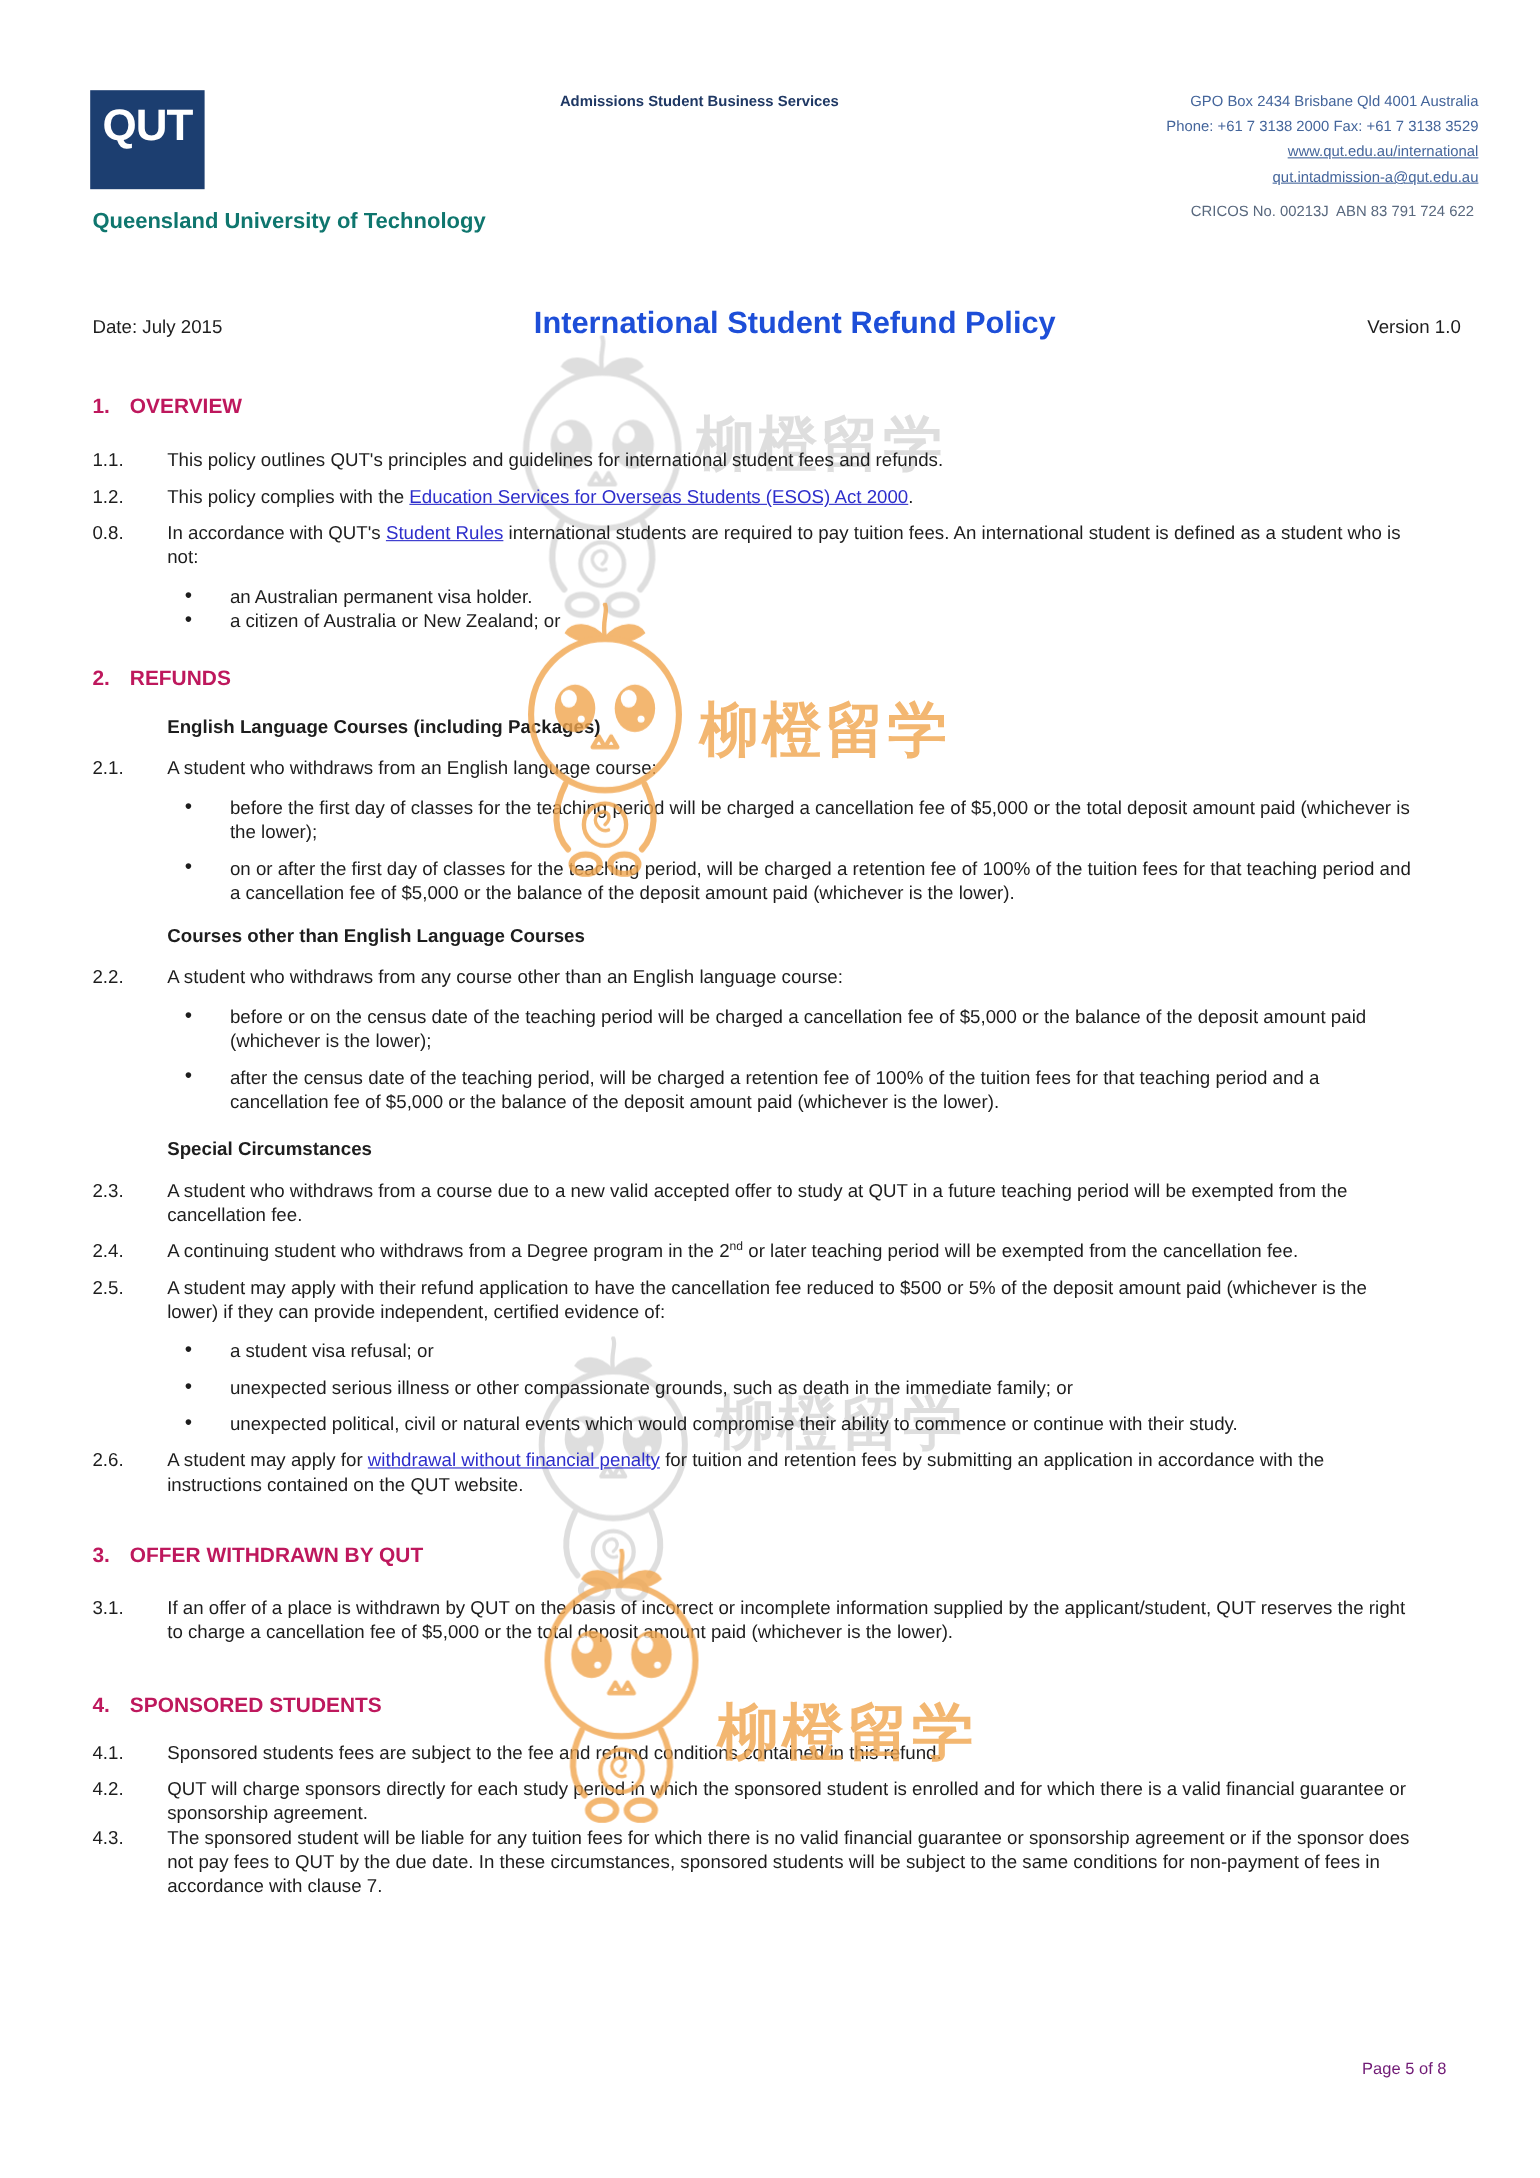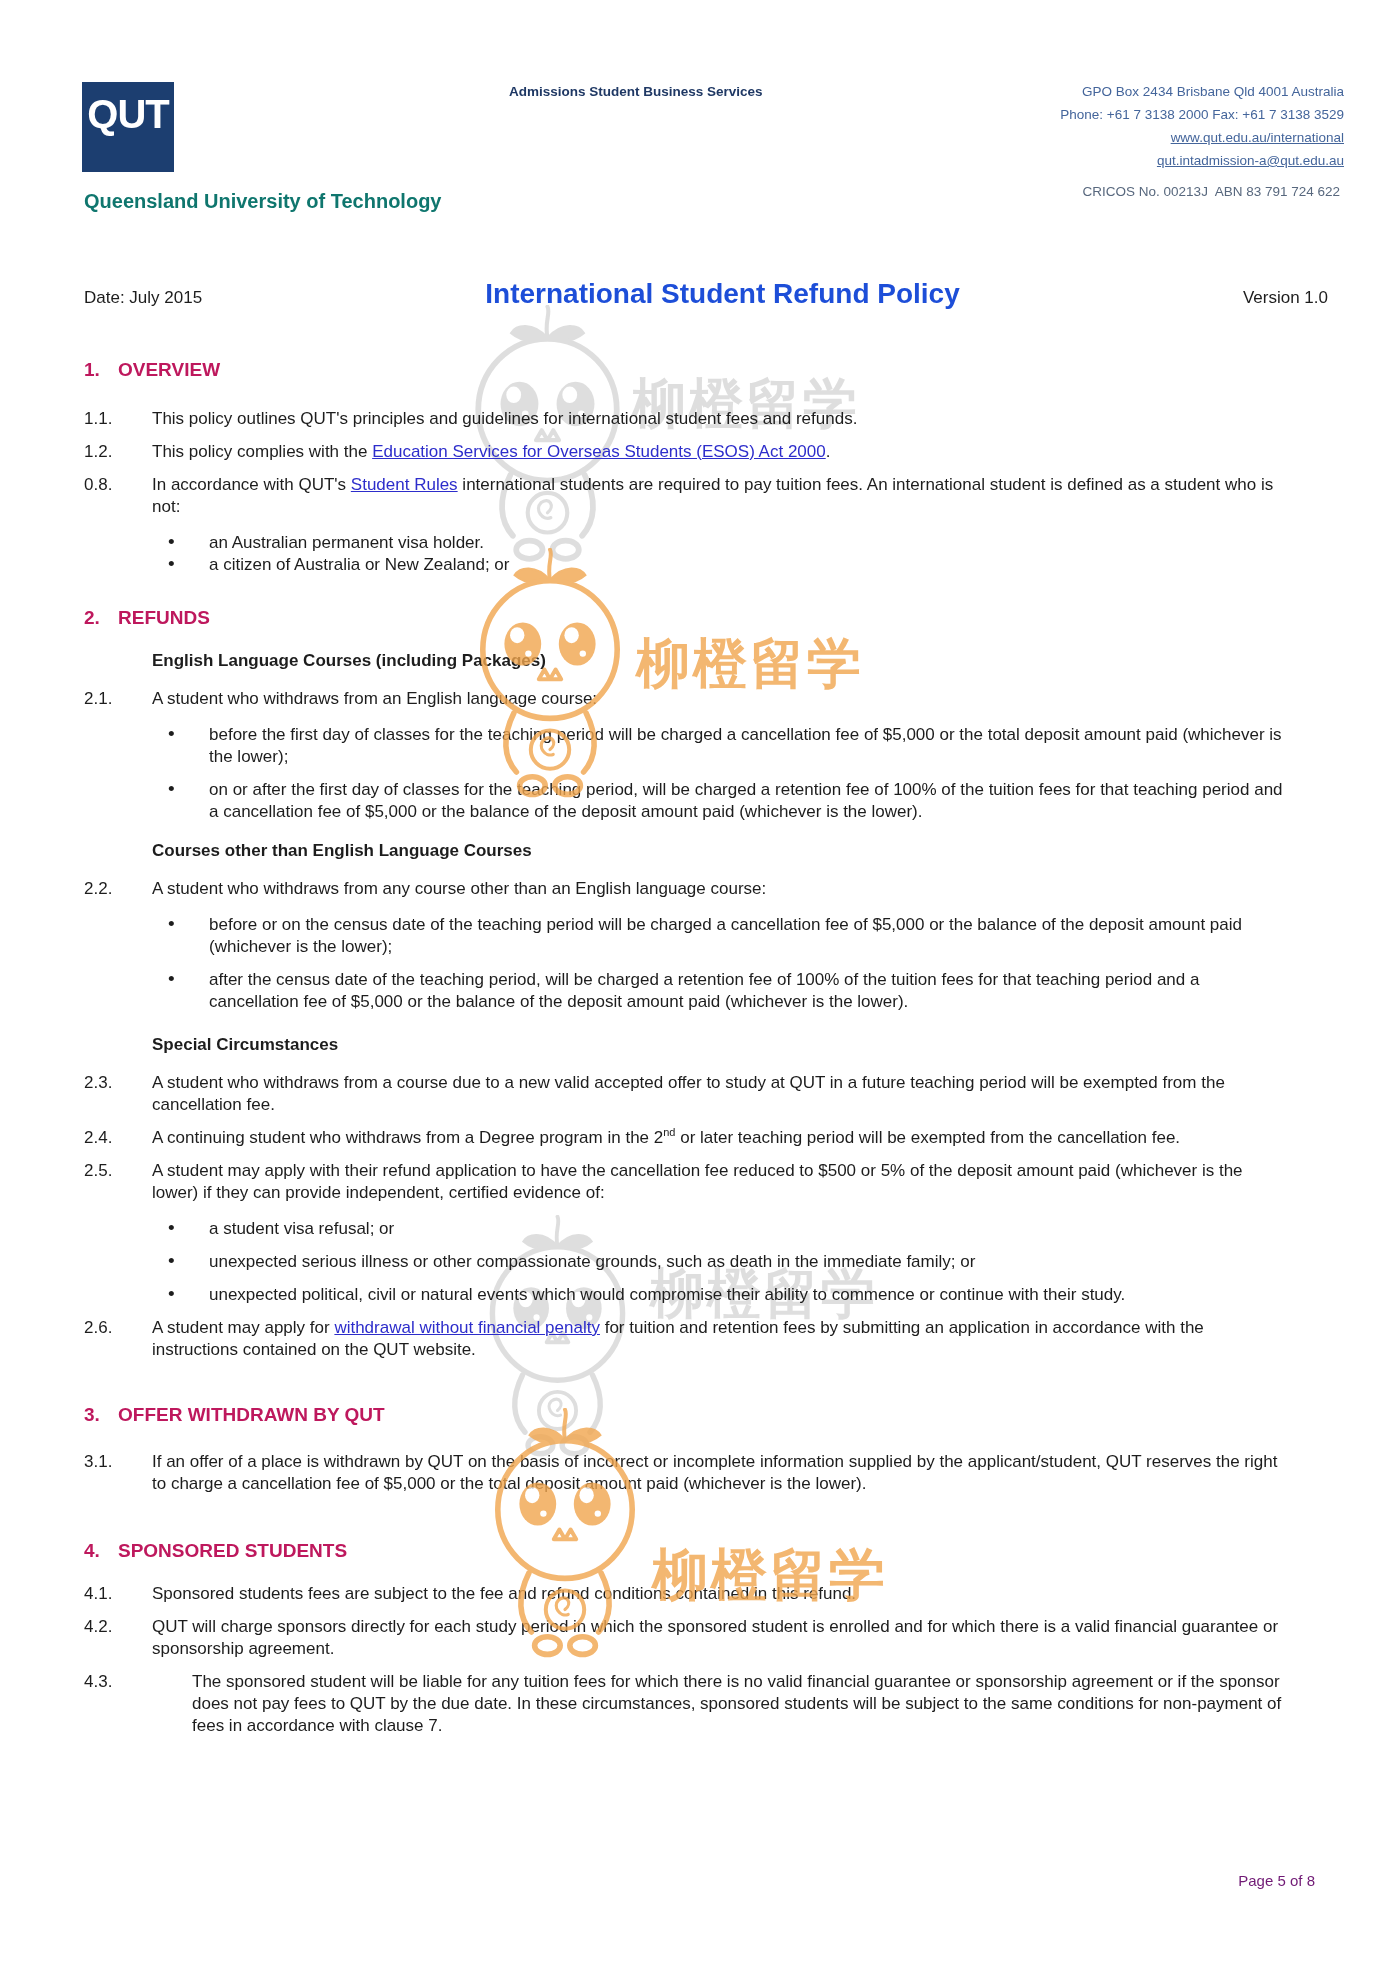--- a/index.html
+++ b/index.html
@@ -7,21 +7,21 @@
     position:relative;
     width:1400px;height:1980px;
     background:#ffffff;
     font-family:"Liberation Sans", sans-serif;
     color:#1d1d1d;
     overflow:hidden;
     outline:1px solid #e3e3e3;
   }
   
   .logo{
-    position:absolute;left:82px;top:82px;width:92px;height:90px;
+    position:absolute;left:82px;top:82px;width:104px;height:90px;
     background:#1c3e70;color:#ffffff;
     display:flex;justify-content:center;align-items:flex-start;
     font-weight:bold;font-size:40px;letter-spacing:-1px;padding-top:10px;box-sizing:border-box;
   }
   .univ-name{
     position:absolute;left:84px;top:190px;
     color:#0f766e;font-weight:bold;font-size:20px;
   }
   .dept{
     position:absolute;left:509px;top:84px;
@@ -245,21 +245,21 @@
     <div class="clause" style="margin-top:20px;">
       <span class="cnum">4.1.</span>
       <span class="ctext">Sponsored students fees are subject to the fee and refund conditions contained in this refund.</span>
     </div>
 
     <div class="clause" style="margin-top:11px;">
       <span class="cnum">4.2.</span>
       <span class="ctext">QUT will charge sponsors directly for each study period in which the sponsored student is enrolled and for which there is a valid financial guarantee or sponsorship agreement.</span>
     </div>
 
-    <div class="clause" style="margin-top:11px;gap:40px;">
+    <div class="clause" style="">
       <span class="cnum">4.3.</span>
       <span class="ctext">The sponsored student will be liable for any tuition fees for which there is no valid financial guarantee or sponsorship agreement or if the sponsor does not pay fees to QUT by the due date. In these circumstances, sponsored students will be subject to the same conditions for non-payment of fees in accordance with clause 7.</span>
     </div>
 
   </div>
 
   <div class="page-footer">Page 5 of 8</div>
 
 </div>
 

